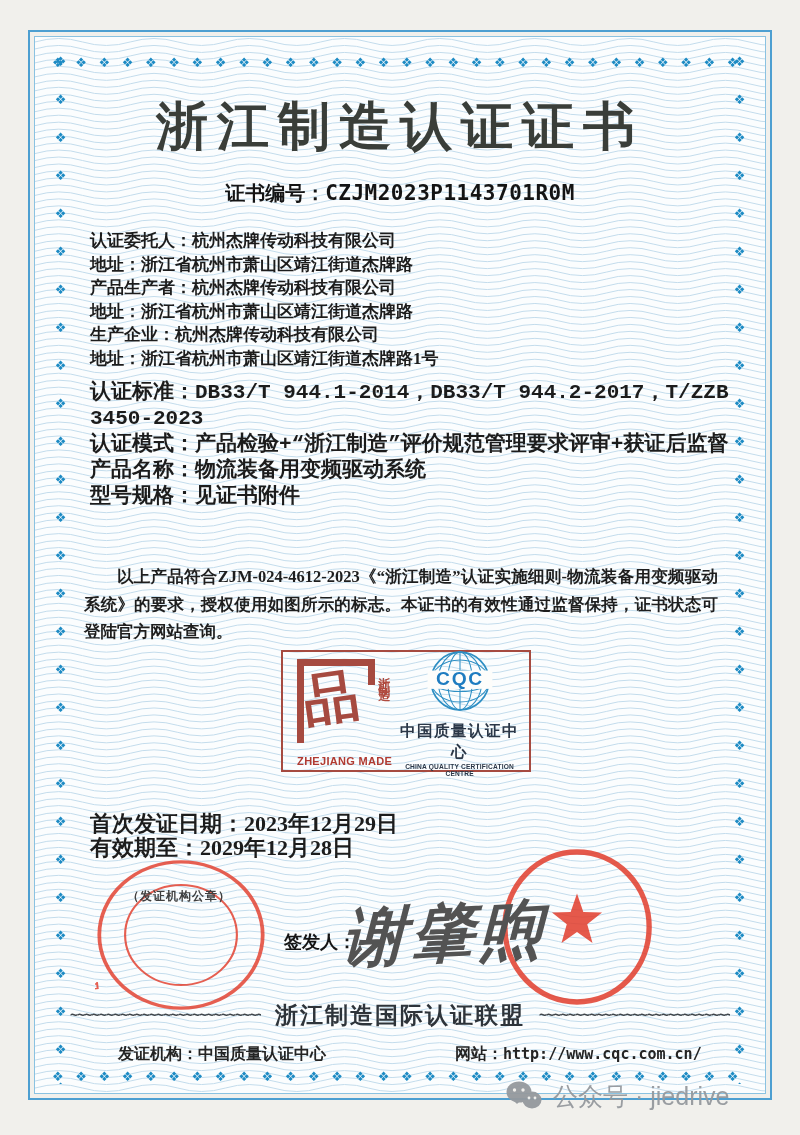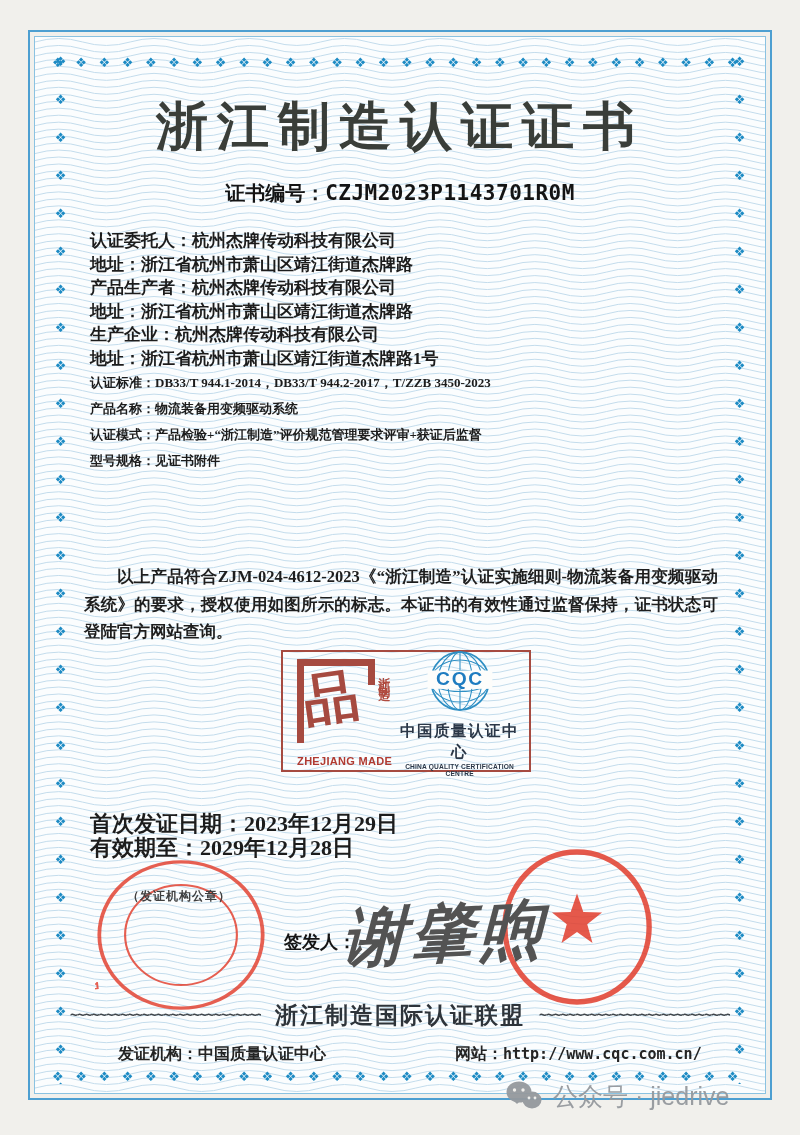--- a/index.html
+++ b/index.html
@@ -21,21 +21,21 @@
   .orn-right{right:52px;}
   
   .abs{position:absolute;z-index:2;}
   .title{left:0;width:100%;top:92px;text-align:center;font-size:52px;font-weight:900;
          letter-spacing:9px;color:#3a3e39;font-family:"Liberation Serif","DejaVu Serif",serif;}
   .certno{left:0;width:100%;top:180px;text-align:center;font-size:20px;font-weight:700;color:#141414;}
   .certno .num{font-family:"DejaVu Sans Mono","Liberation Mono",monospace;font-size:21px;letter-spacing:.5px;}
   .kv-block{left:90px;color:#1c1c1c;font-weight:700;
             font-family:"Liberation Serif","DejaVu Serif",serif;}
   .parties{top:229px;font-size:17px;line-height:23.6px;}
-  .details{top:370px;font-size:13px;line-height:26px;}
+  .details{top:380px;font-size:21px;line-height:26px;font-family:Liberation Mono, monospace;}
   .statement{left:84px;width:634px;top:563px;font-size:16.5px;line-height:27.5px;
              text-indent:2em;font-weight:700;color:#1e1e1e;text-align:justify;
              font-family:"Liberation Serif","DejaVu Serif",serif;}
   
   .marksbox{left:281px;top:650px;width:250px;height:122px;border:2px solid #a64a40;
             display:flex;align-items:center;justify-content:space-between;
             padding:4px 8px;box-sizing:border-box;}
   .zj{position:relative;width:110px;height:112px;}
   .zj-bar{position:absolute;background:#a64a40;}
   .zj-mark{position:absolute;left:12px;top:6px;font-size:56px;font-weight:700;color:#a64a40;
@@ -99,22 +99,22 @@
     <div><span>认证委托人：</span><span>杭州杰牌传动科技有限公司</span></div>
     <div><span>地址：</span><span>浙江省杭州市萧山区靖江街道杰牌路</span></div>
     <div><span>产品生产者：</span><span>杭州杰牌传动科技有限公司</span></div>
     <div><span>地址：</span><span>浙江省杭州市萧山区靖江街道杰牌路</span></div>
     <div><span>生产企业：</span><span>杭州杰牌传动科技有限公司</span></div>
     <div><span>地址：</span><span>浙江省杭州市萧山区靖江街道杰牌路1号</span></div>
   </div>
 
   <div class="abs kv-block details">
     <div><span>认证标准：</span><span>DB33/T 944.1-2014，DB33/T 944.2-2017，T/ZZB 3450-2023</span></div>
+    <div><span>认证模式：</span><span>产品检验+“浙江制造”评价规范管理要求评审+获证后监督</span></div>
     <div><span>产品名称：</span><span>物流装备用变频驱动系统</span></div>
-    <div><span>认证模式：</span><span>产品检验+“浙江制造”评价规范管理要求评审+获证后监督</span></div>
     <div><span>型号规格：</span><span>见证书附件</span></div>
   </div>
 
   <div class="abs statement">以上产品符合ZJM-024-4612-2023《“浙江制造”认证实施细则-物流装备用变频驱动系统》的要求，授权使用如图所示的标志。本证书的有效性通过监督保持，证书状态可登陆官方网站查询。</div>
 
   <div class="abs marksbox">
     <div class="zj">
       <div class="zj-bar" style="left:6px;top:4px;width:78px;height:7px;"></div>
       <div class="zj-bar" style="left:6px;top:4px;width:7px;height:84px;"></div>
       <div class="zj-bar" style="left:77px;top:4px;width:7px;height:26px;"></div>

